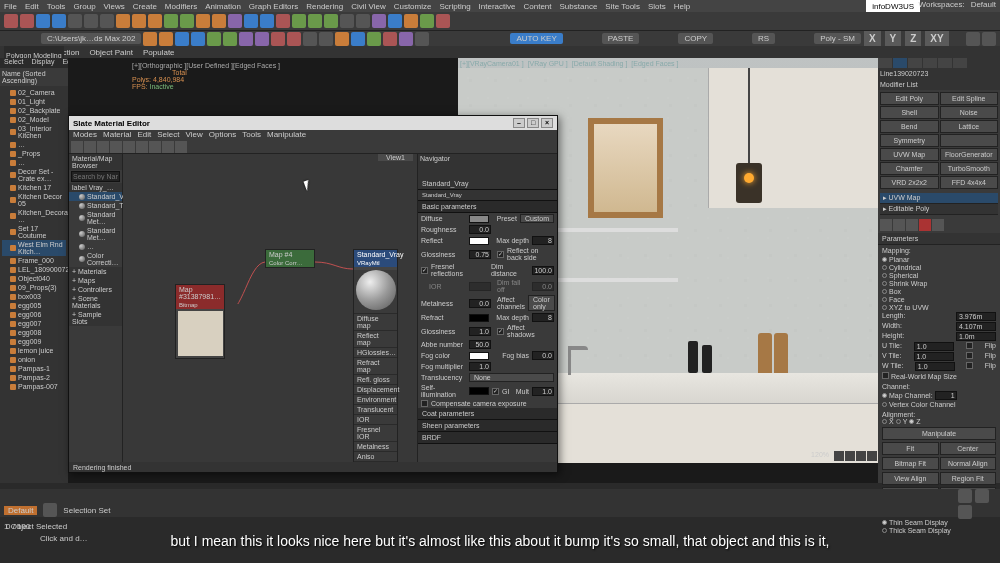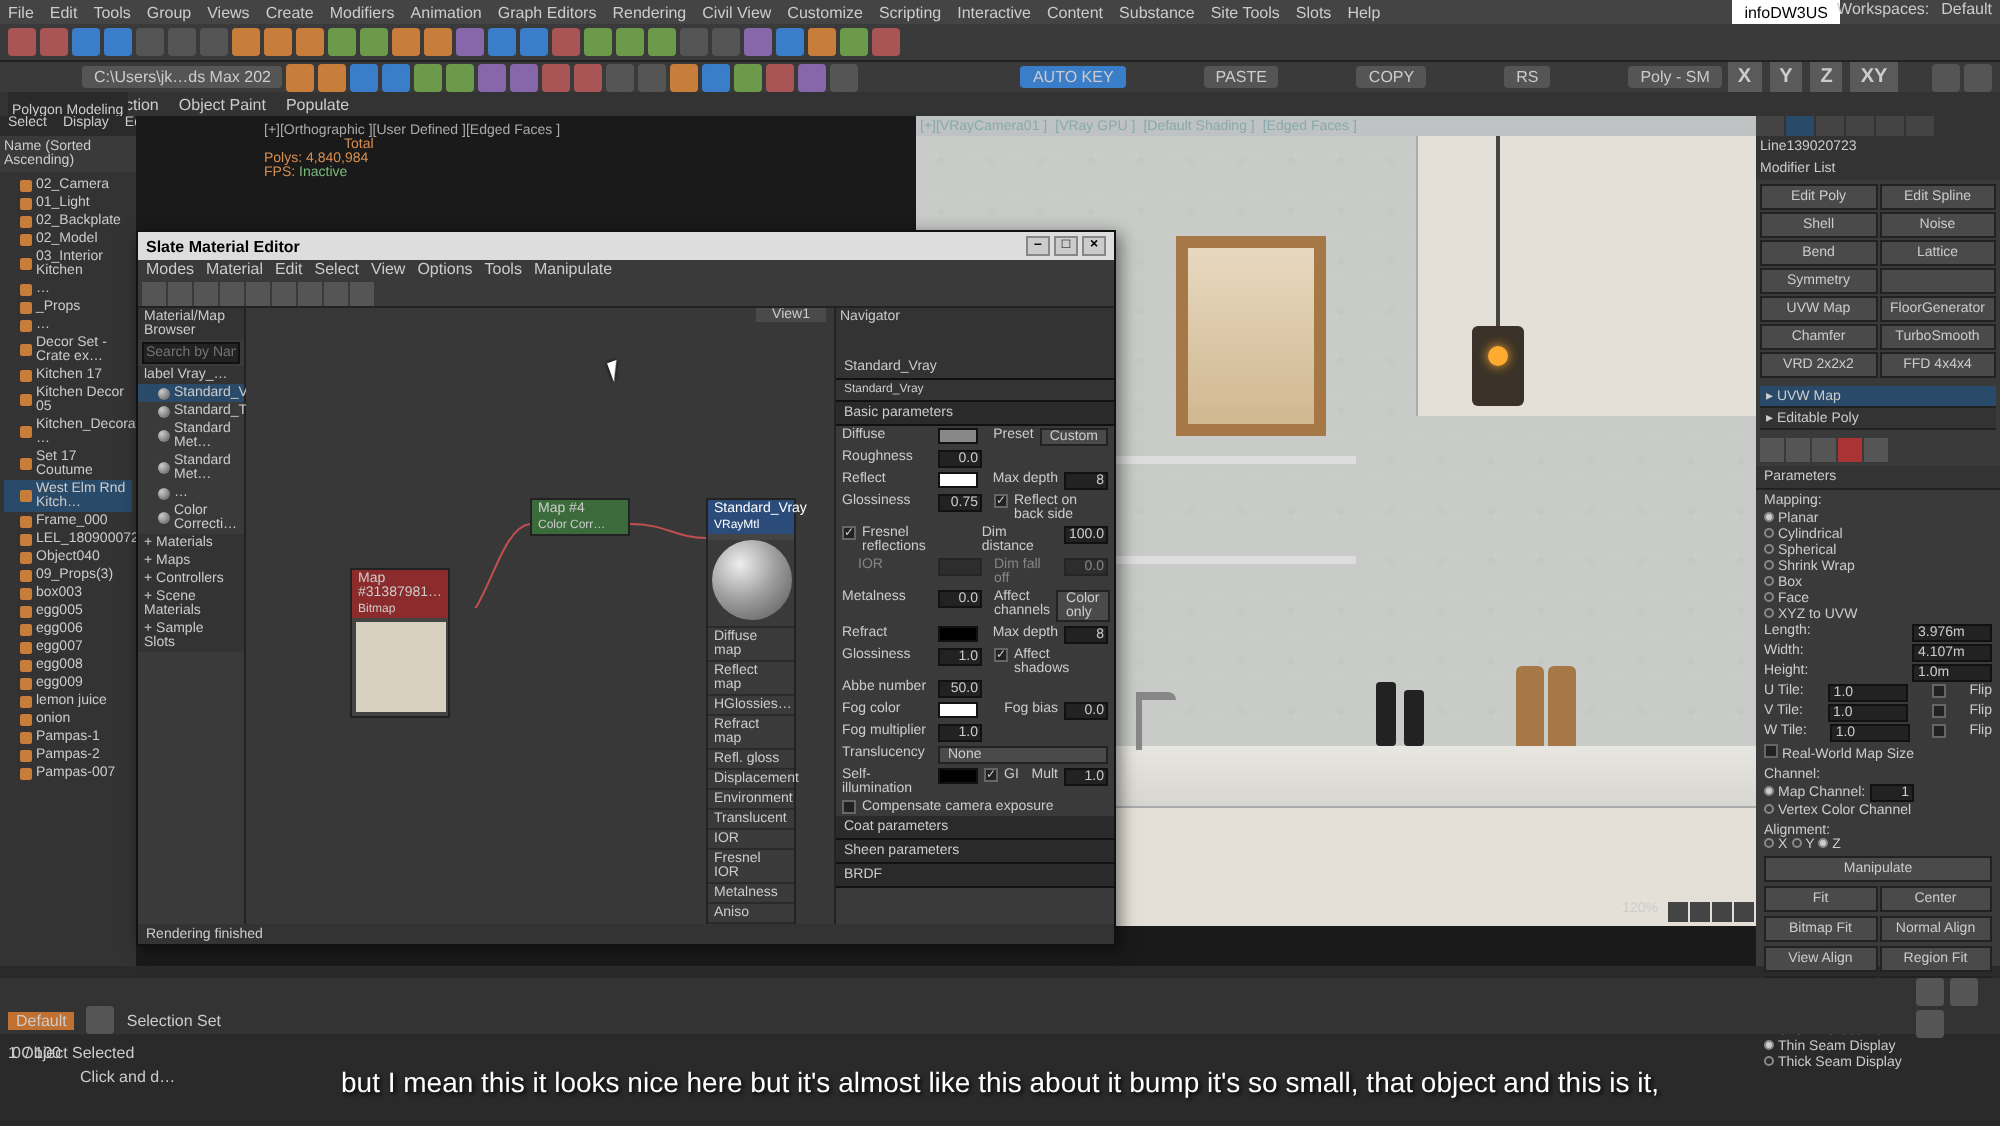--- a/index.html
+++ b/index.html
@@ -122,21 +122,21 @@
 .node-body { background: #3a3a3a; }
 .node-swatch { width: 45px; height: 45px; margin: 2px auto; }
 .node-slot { padding: 1px 3px; border-top: 1px solid #2a2a2a; }
 .node-sphere { width: 40px; height: 40px; margin: 3px auto; border-radius: 50%; background: radial-gradient(circle at 35% 30%, #eee, #999 50%, #555); }
 
 .slate-right { width: 140px; background: #3a3a3a; border-left: 1px solid #222; overflow: hidden; }
 .nav-box { height: 24px; background: #333; font-size: 7px; padding: 1px 2px; }
 .param-panel { font-size: 7px; }
 .param-h { background: #222; padding: 2px 4px; font-size: 7px; border-bottom: 1px solid #111; }
 .param-h.sub { background: #2a2a2a; }
-.param-row { display: flex; align-items: flex-start; padding: 1px 3px; gap: 3px; }
+.param-row { display: flex; align-items: center; padding: 1px 3px; gap: 3px; }
 .param-row .plabel { flex: 0 0 45px; }
 .swatch-box { width: 20px; height: 8px; background: #000; border: 1px solid #111; }
 .swatch-box.white { background: #fff; }
 .swatch-box.gray { background: #888; }
 .num-box { width: 22px; background: #222; border: 1px solid #111; color: #ccc; font-size: 7px; text-align: right; padding: 0 1px; }
 .chk { width: 7px; height: 7px; border: 1px solid #666; background: #222; display: inline-block; }
 .chk.on::after { content: '✓'; font-size: 6px; color: #ccc; position: relative; top: -2px; }
 .drop { background: #4a4a4a; border: 1px solid #222; padding: 0 4px; font-size: 7px; }
 
 .slate-status { height: 10px; background: #333; font-size: 7px; padding: 0 4px; display: flex; align-items: center; }

